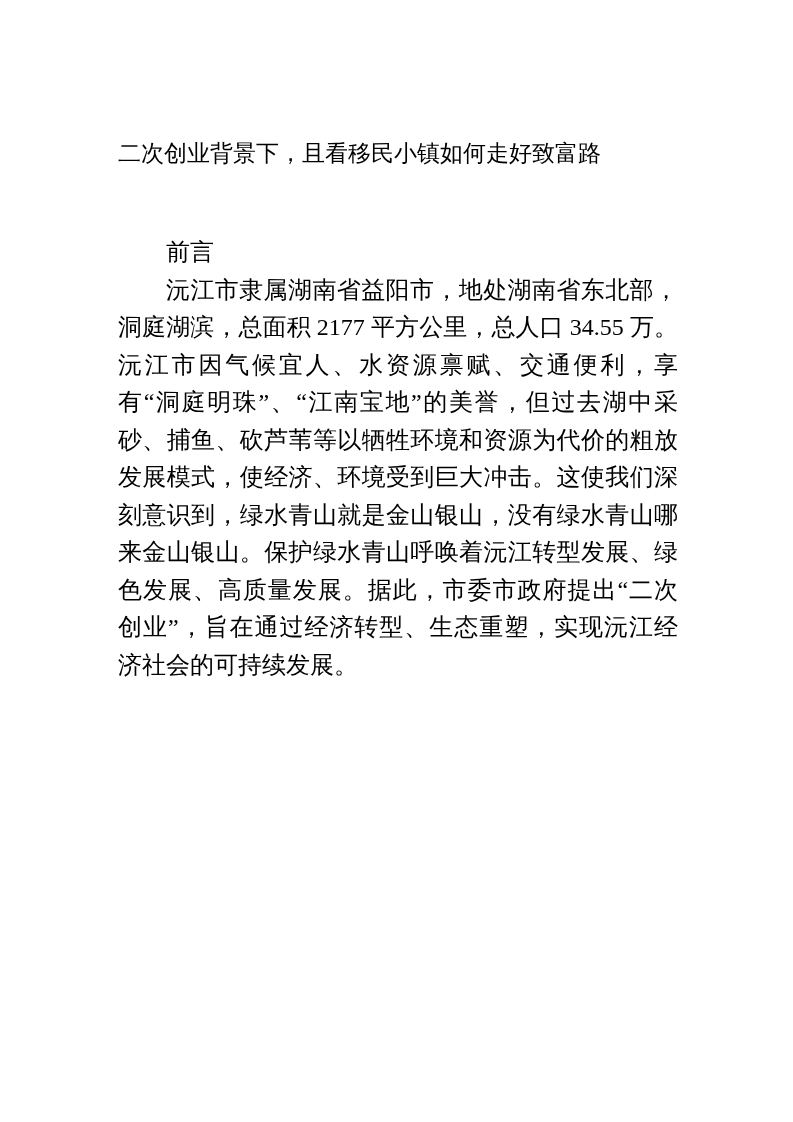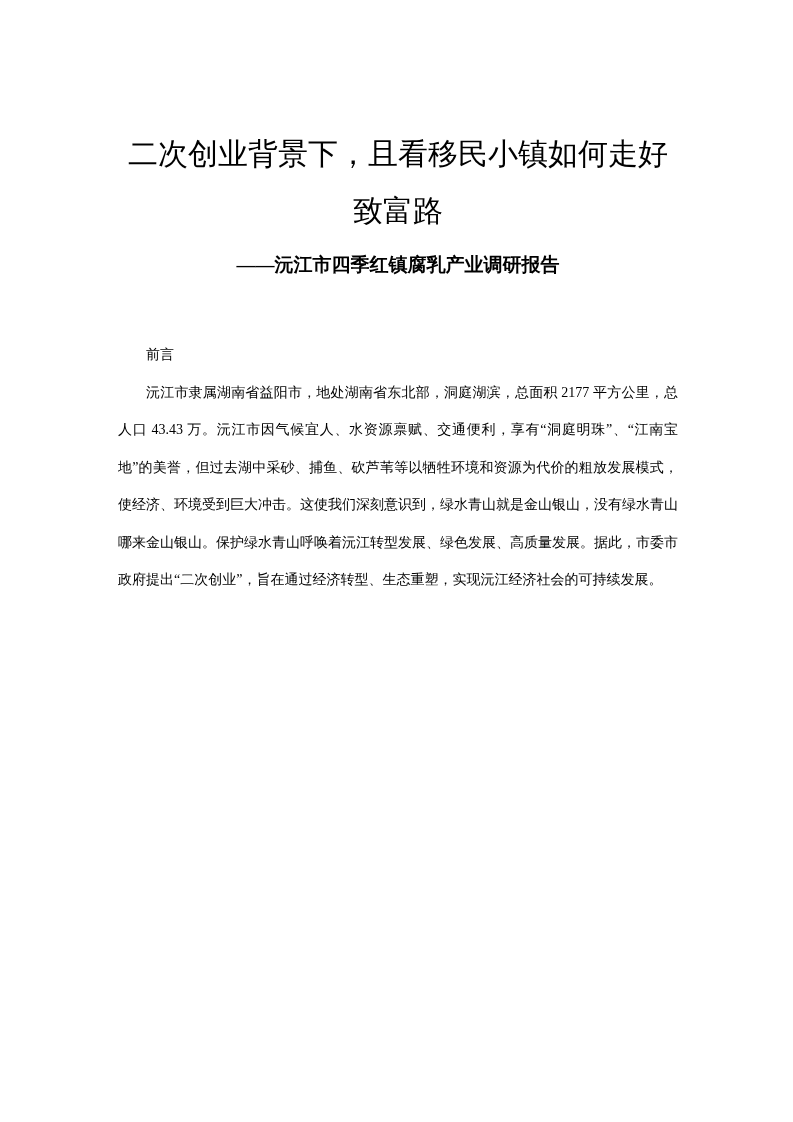--- a/index.html
+++ b/index.html
@@ -13,58 +13,57 @@
     height: 1122px;
     background: #ffffff;
     box-sizing: border-box;
     padding: 125px 115px 0 118px;
     font-family: "Liberation Serif", "DejaVu Serif", serif;
     color: #000000;
     overflow: hidden;
   }
   .doc-title {
     margin: 0;
-    font-size: 30px;
+    font-size: 23px;
     line-height: 57px;
     font-weight: 400;
-    text-align: center;
+    text-align: left;
     letter-spacing: 0;
   }
   .doc-subtitle {
     margin: 7px 0 0 0;
     font-size: 19px;
     line-height: 38px;
     font-weight: 700;
     text-align: center;
   }
   .doc-body {
     margin-top: 52px;
-    font-size: 14px;
+    font-size: 24px;
     line-height: 37.5px;
   }
   .doc-body p {
     margin: 0;
     text-indent: 2em;
     text-align: justify;
     text-align-last: left;
     word-break: break-all;
   }
 </style>
 </head>
 <body>
 
 <div class="page">
 
   <h1 class="doc-title">二次创业背景下，且看移民小镇如何走好致富路</h1>
 
-  <h2 class="doc-subtitle">——沅江市四季红镇腐乳产业调研报告</h2>
 
   <div class="doc-body">
 
     <p>前言</p>
 
 
 
-    <p>沅江市隶属湖南省益阳市，地处湖南省东北部，洞庭湖滨，总面积 2177 平方公里，总人口 43.43 万。沅江市因气候宜人、水资源禀赋、交通便利，享有“洞庭明珠”、“江南宝地”的美誉，但过去湖中采砂、捕鱼、砍芦苇等以牺牲环境和资源为代价的粗放发展模式，使经济、环境受到巨大冲击。这使我们深刻意识到，绿水青山就是金山银山，没有绿水青山哪来金山银山。保护绿水青山呼唤着沅江转型发展、绿色发展、高质量发展。据此，市委市政府提出“二次创业”，旨在通过经济转型、生态重塑，实现沅江经济社会的可持续发展。</p>
+    <p>沅江市隶属湖南省益阳市，地处湖南省东北部，洞庭湖滨，总面积 2177 平方公里，总人口 34.55 万。沅江市因气候宜人、水资源禀赋、交通便利，享有“洞庭明珠”、“江南宝地”的美誉，但过去湖中采砂、捕鱼、砍芦苇等以牺牲环境和资源为代价的粗放发展模式，使经济、环境受到巨大冲击。这使我们深刻意识到，绿水青山就是金山银山，没有绿水青山哪来金山银山。保护绿水青山呼唤着沅江转型发展、绿色发展、高质量发展。据此，市委市政府提出“二次创业”，旨在通过经济转型、生态重塑，实现沅江经济社会的可持续发展。</p>
 
   </div>
 
 </div>
 
 </body></html>

